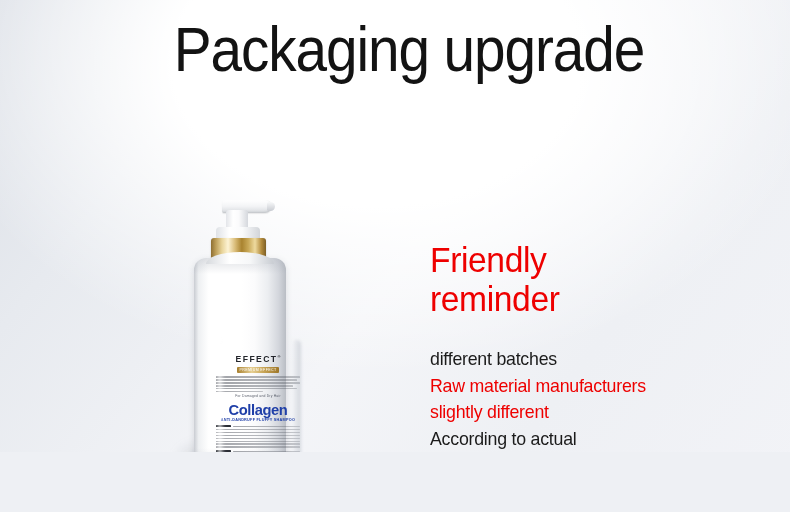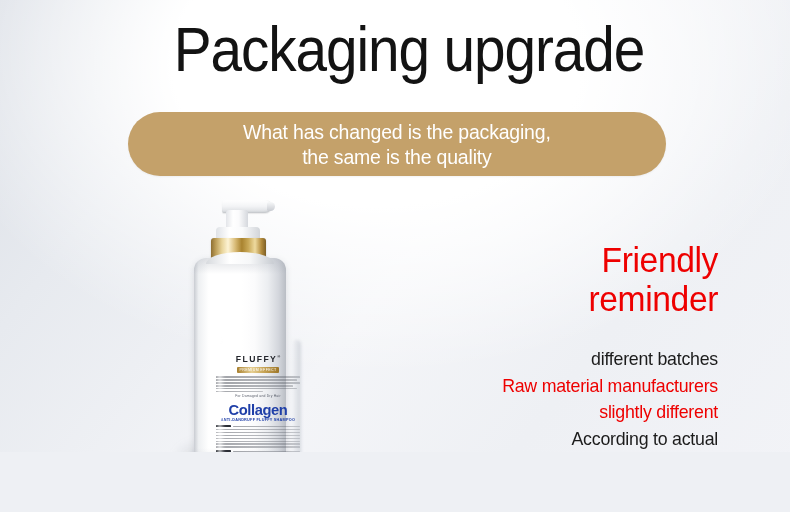--- a/index.html
+++ b/index.html
@@ -40,21 +40,21 @@
   }
   .banner-inner{
     text-align:center;color:#fff;
     font-size:20.5px;line-height:25px;
     letter-spacing:-.2px;
     transform:scaleX(.95);
   }
   .banner-line{display:block;white-space:nowrap;}
 
   
-  .rblock{position:absolute;left:430px;top:240px;width:300px;text-align:right;}
+  .rblock{position:absolute;left:430px;top:240px;width:300px;}
   .rb-head{
     color:#ee0000;font-size:35px;line-height:39px;
     letter-spacing:-.4px;font-weight:400;
     transform:scaleX(.96);transform-origin:0 50%;
   }
   .rb-head span{display:block;white-space:nowrap;}
   .rb-lines{margin-top:28px;}
   .rb-line{
     font-size:18.5px;line-height:26.5px;
     letter-spacing:-.25px;white-space:nowrap;
@@ -218,43 +218,37 @@
     filter:blur(1.8px);
   }
 </style>
 </head>
 <body>
 
 <div id="stage">
 
   <div class="title">Packaging upgrade</div>
 
-  <div class="banner">
-    <div class="banner-inner">
-      <span class="banner-line">What has changed is the packaging,</span>
-      <span class="banner-line">the same is the quality</span>
-    </div>
-  </div>
 
   <div class="bottle-wrap">
     <div class="bshadow"></div>
     <div class="bshadow2"></div>
 
     <div class="pump-nozzle"></div>
     <div class="pump-neck"></div>
     <div class="pump-collar-up"></div>
     <div class="gold-ring"></div>
 
     <div class="body">
       <div class="body-top-shade"></div>
       <div class="body-bot-shade"></div>
 
       <div class="label">
         <div class="brand">
-          <span>FLUFFY</span><sup>®</sup>
+          <span>EFFECT</span><sup>®</sup>
         </div>
         <div class="badge">
           <div class="badge-t">PREMIUM EFFECT</div>
         </div>
 
         <div class="microblock">
           <div class="microline s1"></div>
           <div class="microline s2"></div>
           <div class="microline s1"></div>
           <div class="microline s3"></div>

